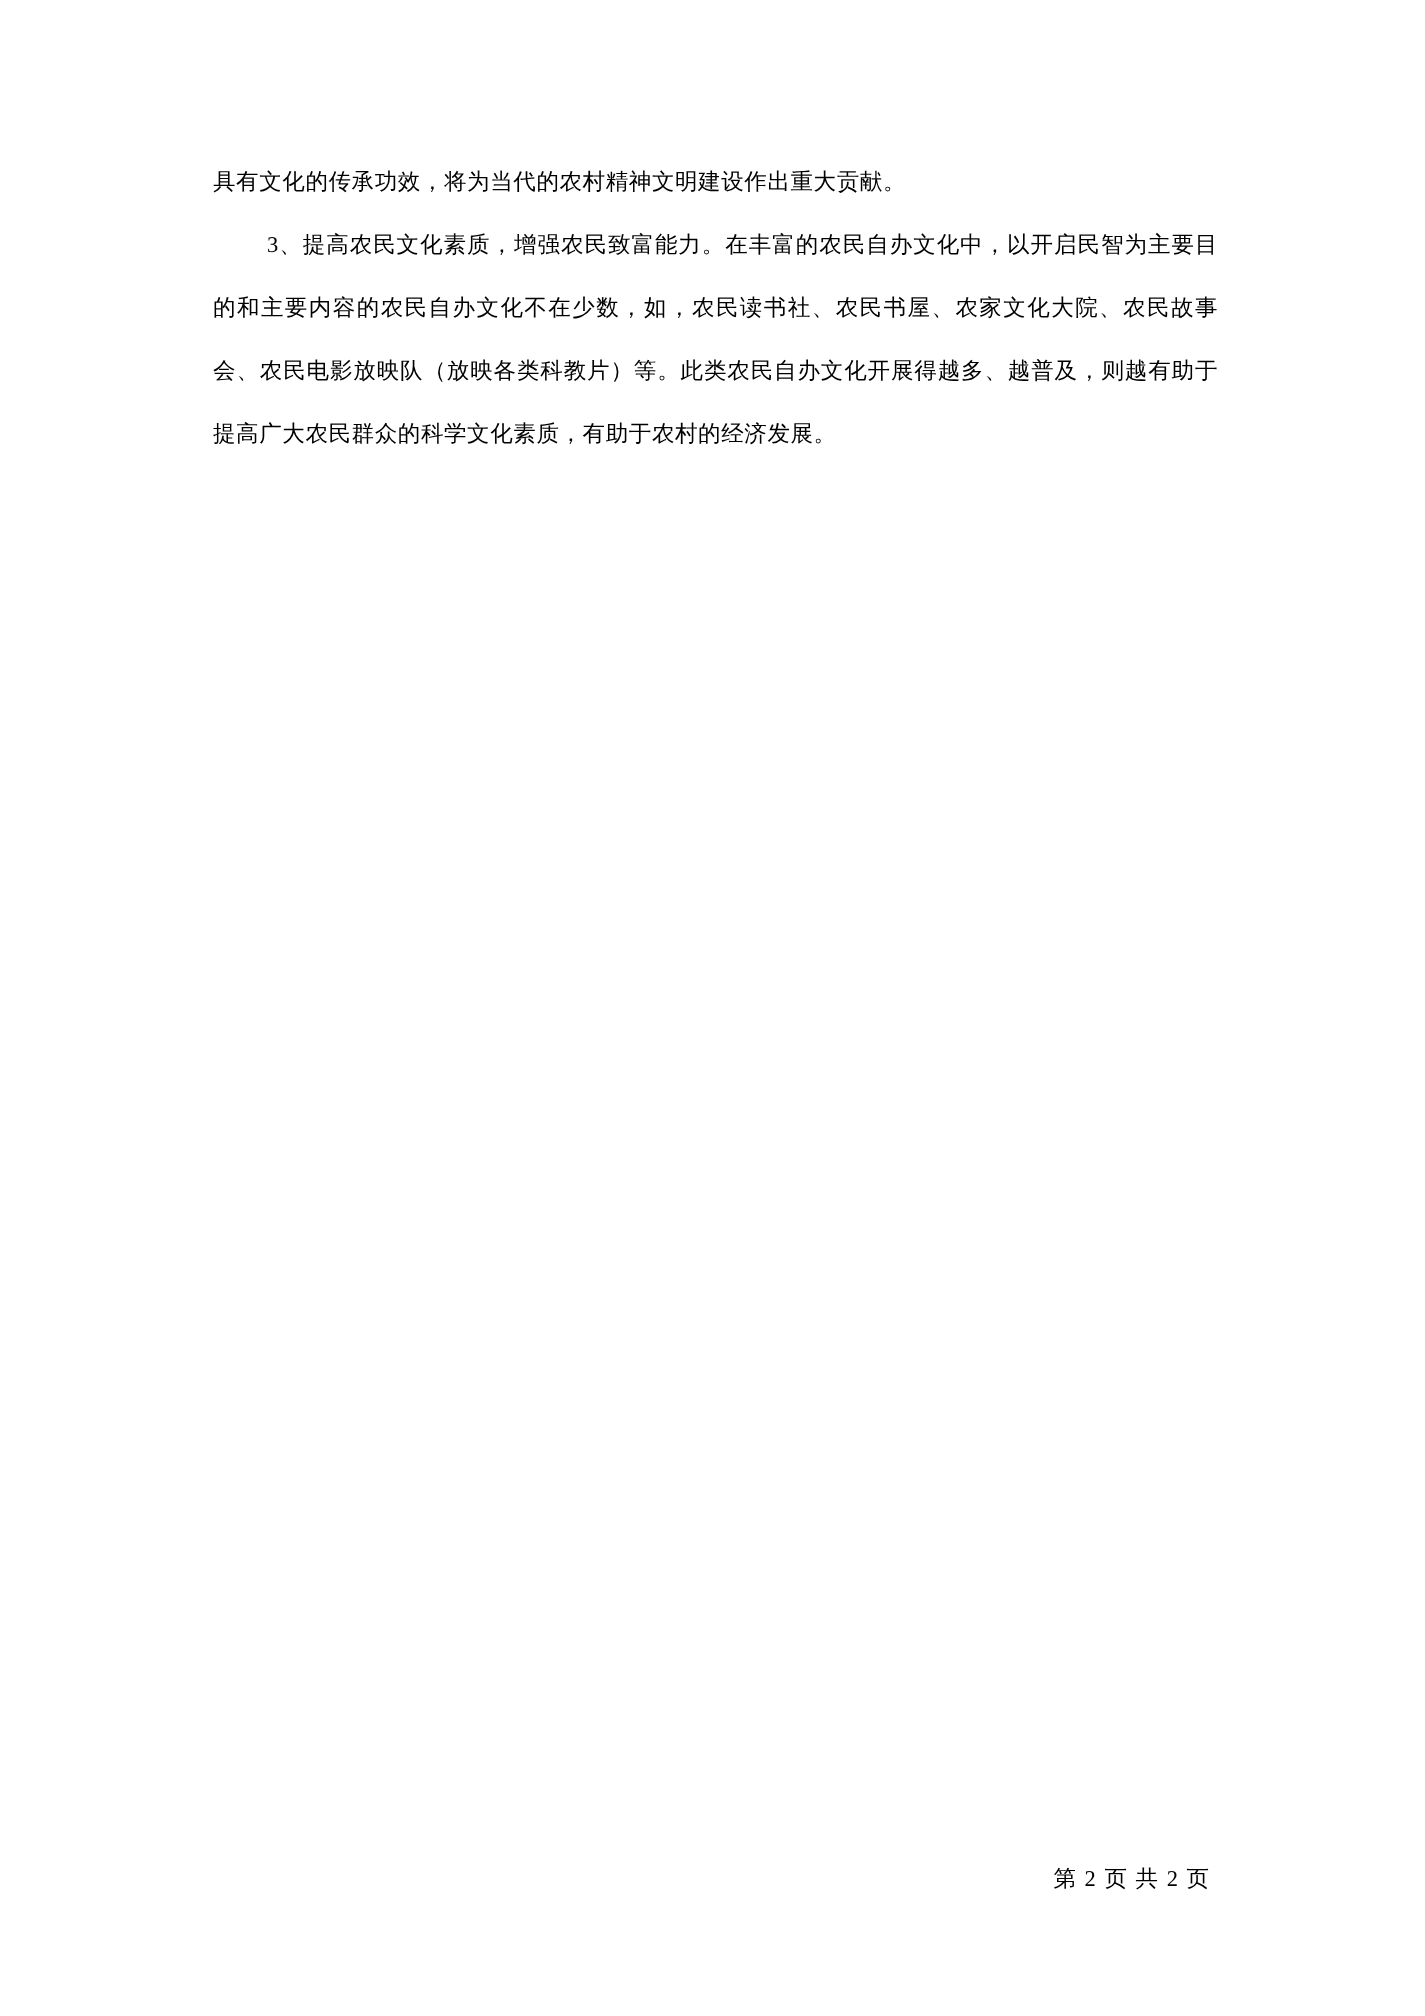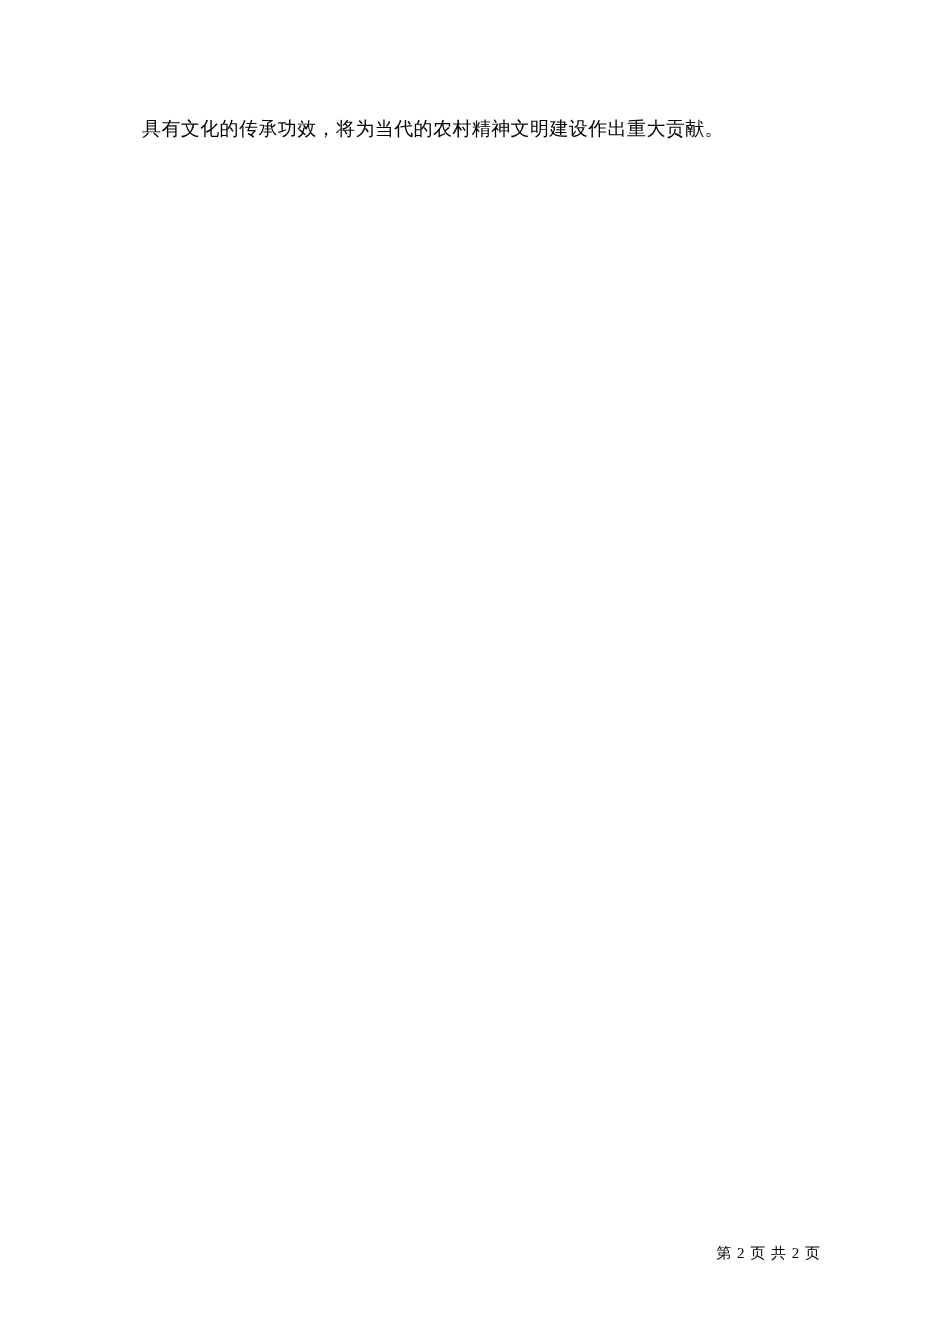--- a/index.html
+++ b/index.html
@@ -18,47 +18,48 @@
   }
   .text-block {
     position: absolute;
     left: 142px;
     top: 101px;
     width: 670px;
   }
   .text-block p {
     margin: 0;
     padding: 0;
-    font-size: 19px;
-    line-height: 55px;
+    font-size: 15px;
+    line-height: 42px;
     text-align: justify;
     text-justify: inter-character;
     letter-spacing: 0.4px;
     color: #000000;
   }
   .text-block p.indent {
     text-indent: 2.4em;
   }
   .page-footer {
     position: absolute;
-    right: 129px;
+    right: 143px;
     top: 1243px;
     font-size: 15px;
     line-height: 20px;
     color: #000000;
     letter-spacing: 1px;
     text-align: right;
   }
 </style>
 </head>
 <body>
 
 <div class="page">
 
   <div class="text-block">
     <p>具有文化的传承功效，将为当代的农村精神文明建设作出重大贡献。</p>
+    <p class="indent">3、提高农民文化素质，增强农民致富能力。在丰富的农民自办文化中，以开启民智为主要目的和主要内容的农民自办文化不在少数，如，农民读书社、农民书屋、农家文化大院、农民故事会、农民电影放映队（放映各类科教片）等。此类农民自办文化开展得越多、越普及，则越有助于提高广大农民群众的科学文化素质，有助于农村的经济发展。</p>
   </div>
 
   <div class="page-footer">
     <span>第 2 页 共 2 页</span>
   </div>
 
 </div>
 
 </body></html>

